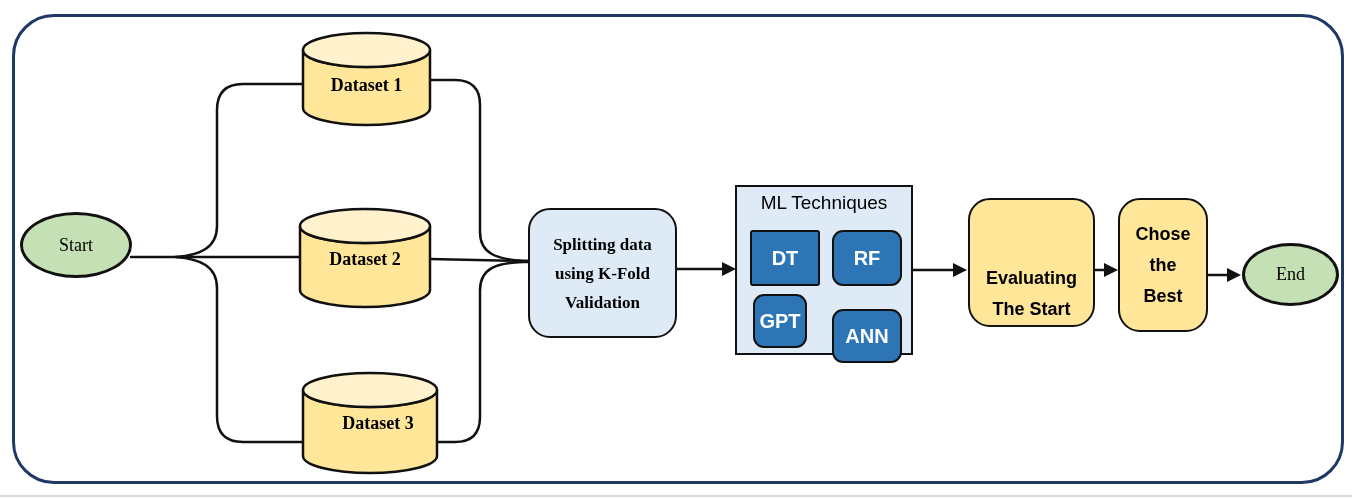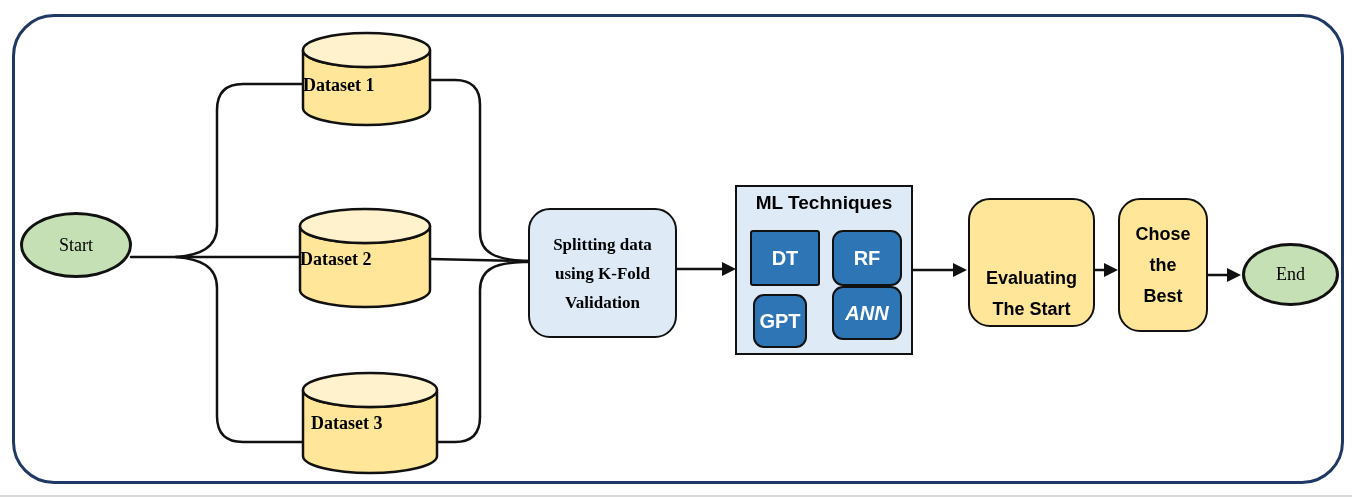--- a/index.html
+++ b/index.html
@@ -26,34 +26,34 @@
     font-family:"Liberation Serif", serif; font-weight:400; font-size:18px;
   }
   .process-blue {
     background:#deebf7; border:2.5px solid #111; border-radius:22px;
     font-family:"Liberation Serif", serif; font-weight:700; font-size:17px;
     line-height:29px;
   }
   .ml-box { position:absolute; box-sizing:border-box; background:#deebf7; border:2.5px solid #111; }
   .ml-title {
     position:absolute; top:5px; left:0; width:100%; text-align:center;
-    font-weight:700; font-size:19px; letter-spacing:0px;
+    font-weight:400; font-size:19px; letter-spacing:0px;
   }
   .tech {
     position:absolute; box-sizing:border-box; background:#2e75b6; border:2px solid #111;
     color:#ffffff; display:flex; align-items:center; justify-content:center;
     font-weight:700; font-size:20px;
   }
   .yellow-box {
     background:#ffe699; border:2.5px solid #111; border-radius:22px;
     font-weight:700; font-size:18px; line-height:31px;
   }
   .cyl-label {
     position:absolute; font-family:"Liberation Serif", serif; font-weight:700;
-    font-size:18px; 
+    font-size:18px; text-align:center;
   }
 </style>
 </head>
 <body>
 
 <div class="canvas">
 
   <div class="frame"></div>
   <div class="page-edge"></div>
 
@@ -104,21 +104,21 @@
     <span>Splitting data</span>
     <span>using K-Fold</span>
     <span>Validation</span>
   </div>
 
   <div class="ml-box" style="left:735px; top:185px; width:178px; height:170px;">
     <div class="ml-title">ML Techniques</div>
     <div class="tech" style="left:13px; top:43px; width:70px; height:56px; border-radius:3px;">DT</div>
     <div class="tech" style="left:95px; top:43px; width:70px; height:56px; border-radius:11px;">RF</div>
     <div class="tech" style="left:16px; top:107px; width:54px; height:54px; border-radius:11px;">GPT</div>
-    <div class="tech" style="left:95px; top:99px; width:70px; height:54px; border-radius:11px;font-style:italic;">ANN</div>
+    <div class="tech" style="left:95px; top:122px; width:70px; height:54px; border-radius:11px;">ANN</div>
   </div>
 
   <div class="node yellow-box" style="left:968px; top:198px; width:127px; height:129px;justify-content:flex-end;">
     <span>Evaluating</span>
     <span>The Start</span>
   </div>
 
   <div class="node yellow-box" style="left:1118px; top:198px; width:90px; height:134px;">
     <span>Chose</span>
     <span>the</span>

